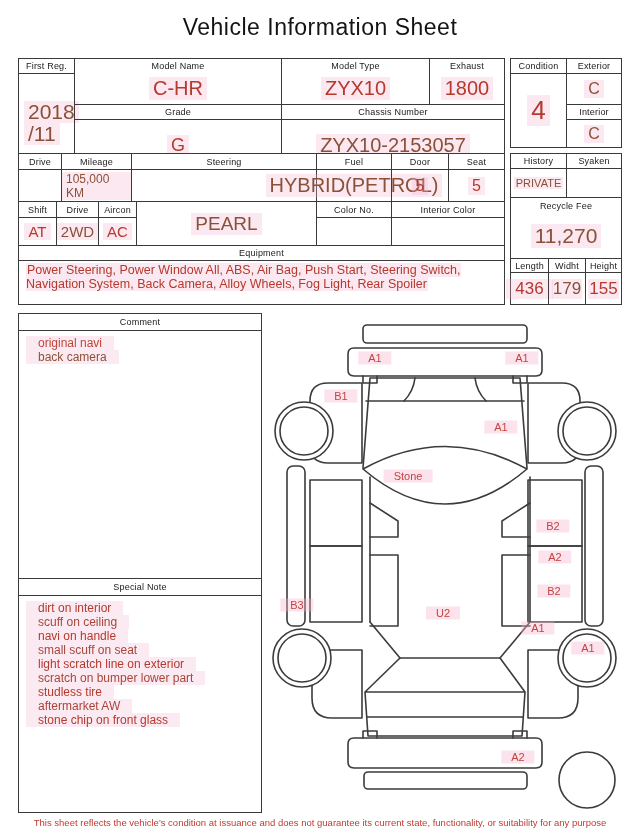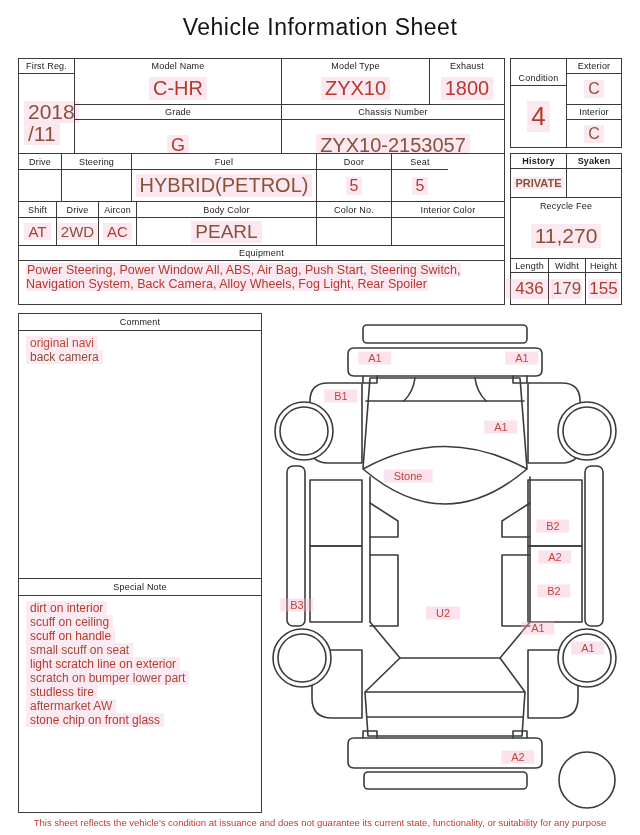--- a/index.html
+++ b/index.html
@@ -16,21 +16,21 @@
   .bl { border-left:1.3px solid #3a3a3a; }
   .bt { border-top:1.3px solid #3a3a3a; }
   .red { color:#b5392c; }
   .brown { color:#8a5138; }
   .pill { background:rgba(246,180,208,.30); padding:0 4px; }
   .title { position:absolute; top:14px; left:0; width:100%; text-align:center;
            font-size:23px; color:#141414; letter-spacing:.5px; }
   .sect { display:flex; flex-direction:column; box-sizing:border-box; }
   .eq-text { font-size:12.5px; line-height:13.5px; padding:3px 7px 0 7px; text-align:left; }
   .note-line { font-size:12px; line-height:14px; background:rgba(246,180,208,.28);
-               width:max-content; max-width:100%; padding:0 4px; }
+               width:max-content; max-width:100%; padding:0 12px; }
   .notes-body { padding:5px 7px; display:flex; flex-direction:column; }
   .notes-body .note-line:nth-child(even) { color:#a6463a; }
   .comment-body .note-line:nth-child(1) { color:#bf4538; }
   .comment-body .note-line:nth-child(2) { color:#8a5138; }
   .marker { position:absolute; transform:translate(-50%,-50%); color:#c2453c;
             font-size:11px; line-height:13px; background:rgba(246,180,208,.38);
             padding:0 10px; white-space:nowrap; }
   .footer { position:absolute; top:817px; left:0; width:100%; text-align:center;
             font-size:9.5px; color:#c23b30; }
   svg { display:block; }
@@ -77,21 +77,21 @@
   <div class="cell bl bt" style="grid-column:3/5; grid-row:2;">
     <div class="lbl u">Chassis Number</div>
     <div class="val brown" style="font-size:20px;justify-content:center;">
       <span class="pill">ZYX10-2153057</span>
     </div>
   </div>
 </div>
 
 <div class="box" style="left:510px; top:58px; width:112px; height:90px; display:grid;
             grid-template-columns:55px 1fr; grid-template-rows:45px 1fr;">
-  <div class="cell" style="grid-row:1/3;margin-top:12px;">
+  <div class="cell" style="grid-row:1/3;">
     <div class="lbl u">Condition</div>
     <div class="val red" style="font-size:26px;">
       <span class="pill">4</span>
     </div>
   </div>
   <div class="cell bl">
     <div class="lbl u">Exterior</div>
     <div class="val brown" style="font-size:16px;">
       <span class="pill">C</span>
     </div>
@@ -102,20 +102,26 @@
       <span class="pill">C</span>
     </div>
   </div>
 </div>
 
 <div class="box sect" style="left:18px; top:153px; width:487px; height:152px;">
   <div style="display:grid; grid-template-columns:42px 70px 185px 75px 57px 1fr; height:47px; flex:0 0 auto;">
     <div class="cell">
       <div class="lbl u" style="height:15px;">Drive</div>
       <div class="val"></div>
+    </div>
+    <div class="cell bl">
+      <div class="lbl u" style="height:15px;">Mileage</div>
+      <div class="val brown" style="font-size:12px;">
+        <span class="pill">105,000 KM</span>
+      </div>
     </div>
     <div class="cell bl">
       <div class="lbl u" style="height:15px;">Steering</div>
       <div class="val"></div>
     </div>
     <div class="cell bl">
       <div class="lbl u" style="height:15px;">Fuel</div>
       <div class="val brown" style="font-size:20px;">
         <span class="pill">HYBRID(PETROL)</span>
       </div>
@@ -146,21 +152,20 @@
         <span class="pill">2WD</span>
       </div>
     </div>
     <div class="cell bl">
       <div class="lbl u" style="height:15px;">Aircon</div>
       <div class="val red" style="font-size:15px;">
         <span class="pill">AC</span>
       </div>
     </div>
     <div class="cell bl">
-      <div class="lbl u" style="height:15px;">Body Color</div>
       <div class="val brown" style="font-size:19px;">
         <span class="pill">PEARL</span>
       </div>
     </div>
     <div class="cell bl">
       <div class="lbl u" style="height:15px;">Color No.</div>
       <div class="val"></div>
     </div>
     <div class="cell bl">
       <div class="lbl u" style="height:15px;">Interior Color</div>
@@ -169,21 +174,21 @@
   </div>
   <div class="bt cell" style="flex:1 1 auto;">
     <div class="lbl u">Equipment</div>
     <div class="eq-text red">
       <span class="pill" style="padding:0 1px;">Power Steering, Power Window  All, ABS, Air Bag, Push Start, Steering Switch, Navigation System, Back Camera, Alloy Wheels, Fog Light, Rear Spoiler</span>
     </div>
   </div>
 </div>
 
 <div class="box sect" style="left:510px; top:153px; width:112px; height:152px;">
-  <div style="display:grid; grid-template-columns:55px 1fr; height:43px; flex:0 0 auto;font-weight:bold;">
+  <div style="display:grid; grid-template-columns:55px 1fr; height:43px; flex:0 0 auto;">
     <div class="cell">
       <div class="lbl u">History</div>
       <div class="val brown" style="font-size:11px;">
         <span class="pill" style="padding:0 2px;">PRIVATE</span>
       </div>
     </div>
     <div class="cell bl">
       <div class="lbl u">Syaken</div>
       <div class="val"></div>
     </div>
@@ -219,21 +224,21 @@
 <div class="box sect" style="left:18px; top:313px; width:244px; height:500px;">
   <div class="lbl u" style="height:16px; flex:0 0 auto;">Comment</div>
   <div class="notes-body comment-body" style="height:237px; flex:0 0 auto;">
       <div class="note-line">original navi</div>
       <div class="note-line">back camera</div>
     </div>
   <div class="lbl u bt" style="height:16px; flex:0 0 auto;">Special Note</div>
   <div class="notes-body red" style="flex:1 1 auto;">
       <div class="note-line">dirt on interior</div>
       <div class="note-line">scuff on ceiling</div>
-      <div class="note-line">scuff on handle</div>
+      <div class="note-line">navi on handle</div>
       <div class="note-line">small scuff on seat</div>
       <div class="note-line">light scratch line on exterior</div>
       <div class="note-line">scratch on bumper lower part</div>
       <div class="note-line">studless tire</div>
       <div class="note-line">aftermarket AW</div>
       <div class="note-line">stone chip on front glass</div>
     </div>
 </div>
 
 <div style="position:absolute; left:270px; top:310px; width:370px; height:505px;">

